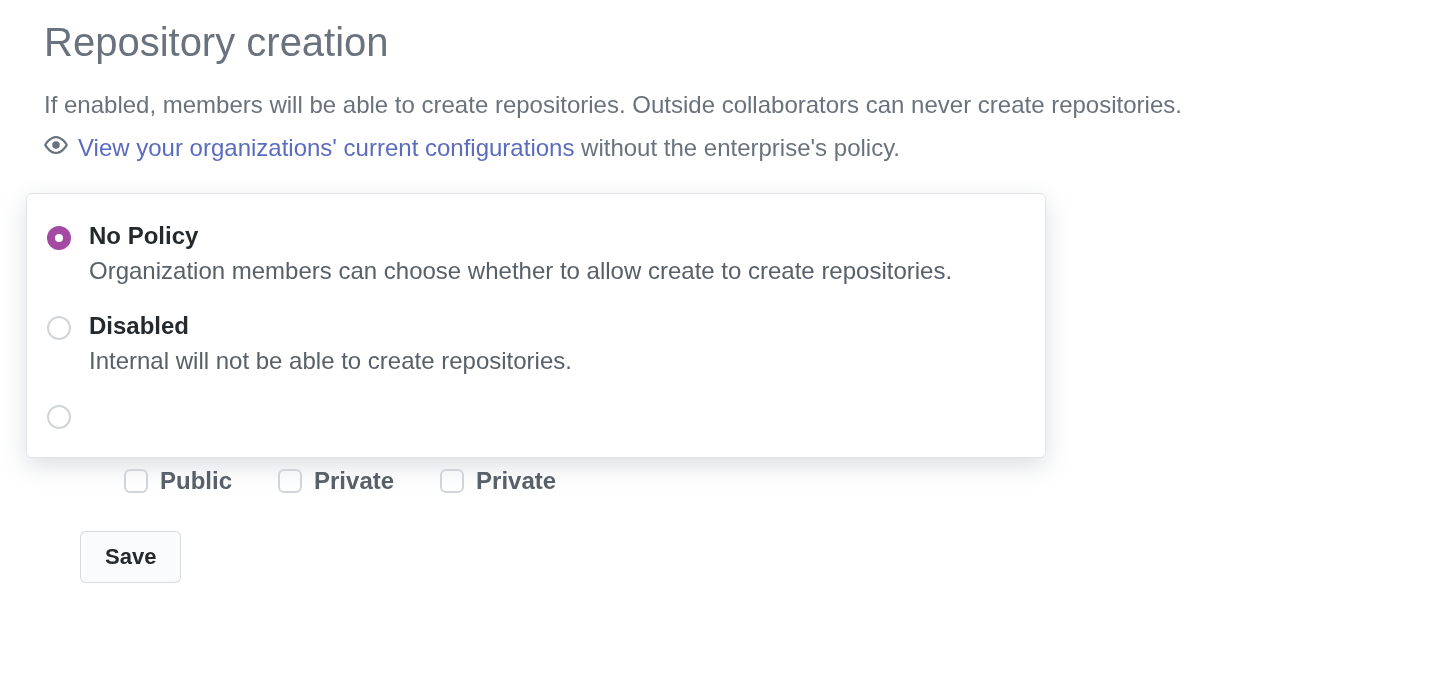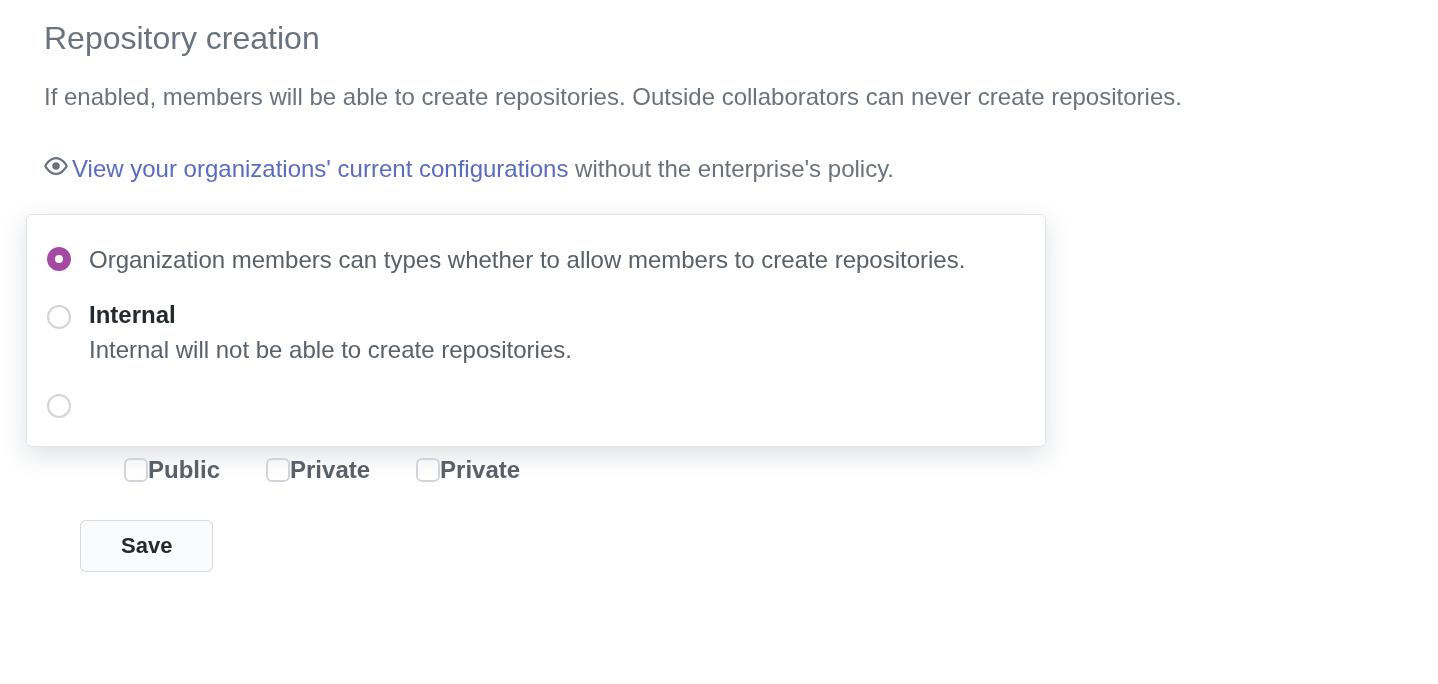--- a/index.html
+++ b/index.html
@@ -7,35 +7,35 @@
       margin: 0;
       padding: 0;
     }
     body {
       font-family: -apple-system, BlinkMacSystemFont, "Segoe UI", Helvetica, Arial, sans-serif;
       color: #24292e;
       padding: 20px 44px;
       width: 1438px;
     }
     h2.section-title {
-      font-size: 32px;
+      font-size: 40px;
       font-weight: 400;
       color: #6a737d;
       margin-bottom: 22px;
     }
     p.section-desc {
       font-size: 24px;
       color: #6a737d;
-      margin-bottom: 39px;
+      margin-bottom: 10px;
       line-height: 1.5;
     }
     .view-line {
       display: flex;
       align-items: center;
-      gap: 4px;
+      gap: 10px;
       font-size: 24px;
       color: #6a737d;
       margin-bottom: 30px;
     }
     .view-line a {
       color: #5a6bc0;
       text-decoration: none;
     }
     .eye-icon {
       color: #6a737d;
@@ -96,37 +96,38 @@
     }
     .checkbox-row {
       display: flex;
       gap: 46px;
       padding: 5px 0 0 80px;
       margin-bottom: 36px;
     }
     .checkbox-item {
       display: flex;
       align-items: center;
+      gap: 12px;
       cursor: pointer;
     }
     .checkbox-box {
       width: 24px;
       height: 24px;
       border: 2px solid #d1d5da;
       border-radius: 6px;
       cursor: pointer;
     }
     .checkbox-label {
       font-size: 24px;
       font-weight: 600;
       color: #586069;
     }
     .save-button {
       margin-left: 36px;
-      padding: 12px 40px;
+      padding: 12px 24px;
       font-size: 22px;
       font-weight: 600;
       color: #24292e;
       background: #fafbfc;
       border: 1px solid rgba(27,31,35,0.15);
       border-radius: 6px;
       cursor: pointer;
     }
   </style>
 </head>
@@ -147,27 +148,28 @@
   </span>
   <span>
     <a href="#">View your organizations' current configurations</a><span> without the enterprise's policy.</span>
   </span>
 </div>
 
 <div class="radio-group">
   <div class="radio-option">
     <div class="radio-input selected"></div>
     <div class="radio-text">
-      <div class="radio-desc">Organization members can types whether to allow members to create repositories.</div>
+      <div class="radio-title">No Policy</div>
+      <div class="radio-desc">Organization members can choose whether to allow create to create repositories.</div>
     </div>
   </div>
   <div class="radio-option">
     <div class="radio-input"></div>
     <div class="radio-text">
-      <div class="radio-title">Internal</div>
+      <div class="radio-title">Disabled</div>
       <div class="radio-desc">Internal will not be able to create repositories.</div>
     </div>
   </div>
   <div class="radio-option">
     <div class="radio-input"></div>
     <div class="radio-text">
     </div>
   </div>
 </div>
 

